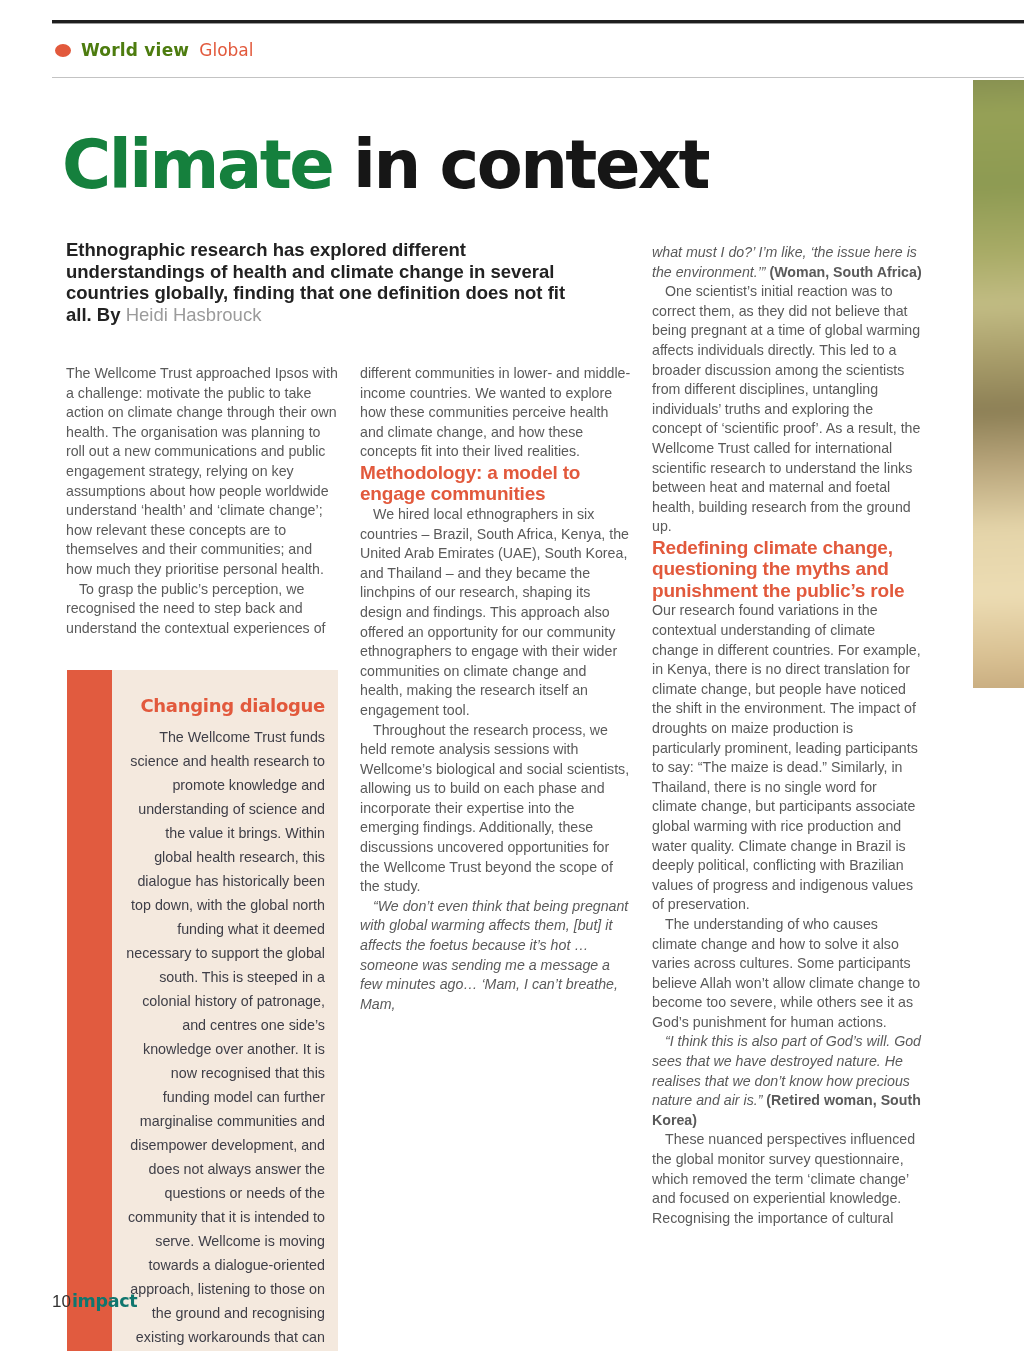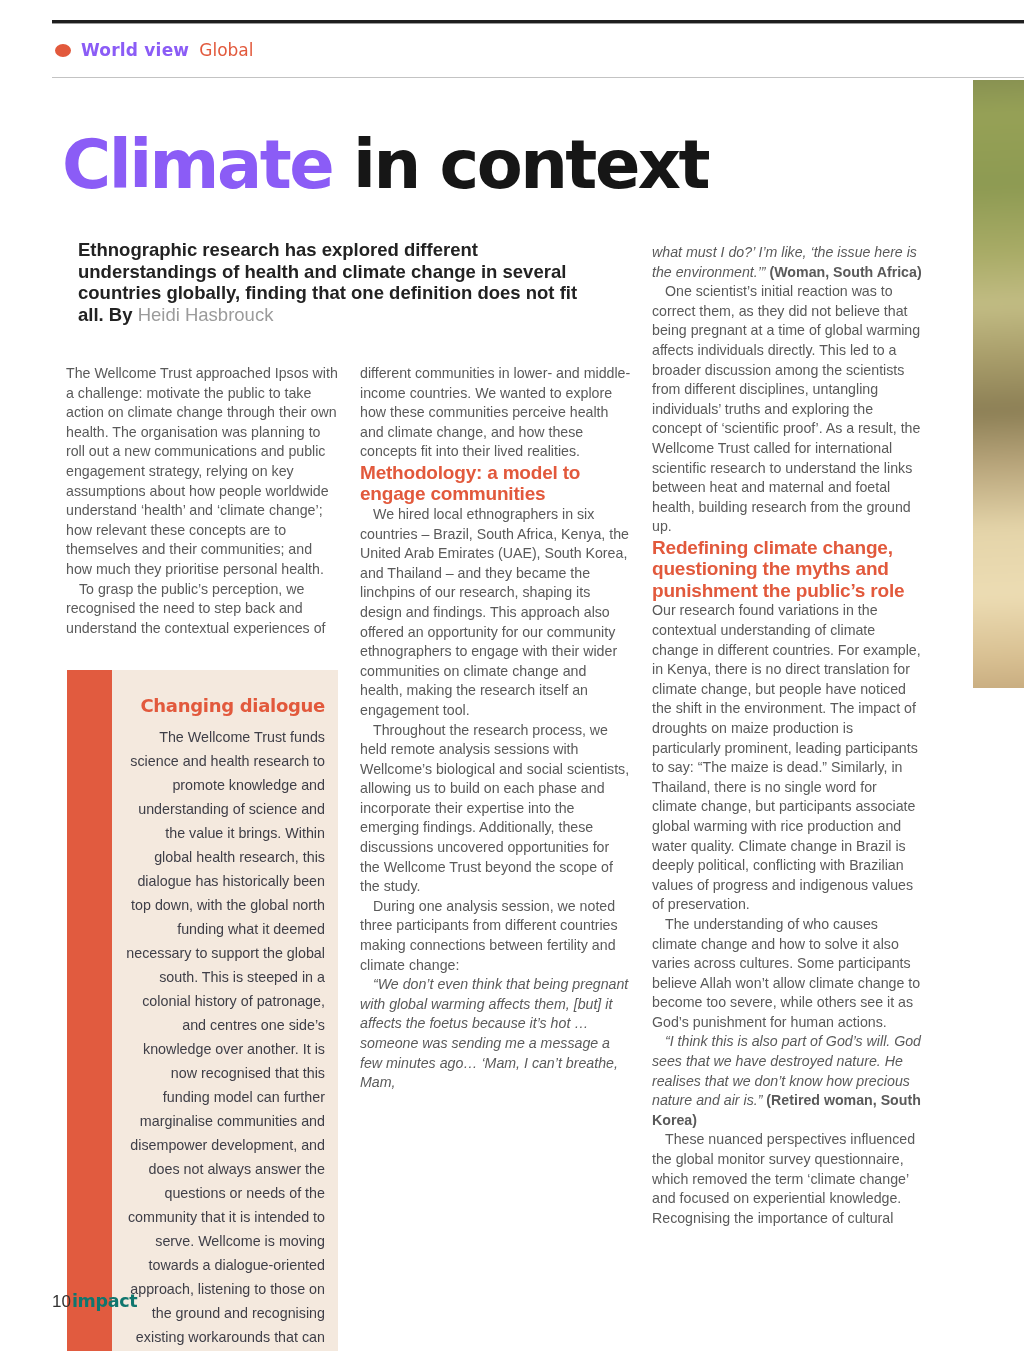--- a/index.html
+++ b/index.html
@@ -5,41 +5,41 @@
   html,body{margin:0;padding:0;background:#ffffff;}
   .page{
     position:relative;width:1024px;height:1351px;background:#ffffff;
     font-family:"Liberation Sans",sans-serif;overflow:hidden;
   }
   
   .top-rule{position:absolute;left:52px;right:0;top:20px;height:3px;background:#1e1e1e;border-bottom:1px solid #9a9a9a;}
   .kicker{position:absolute;left:55px;top:40px;display:flex;align-items:center;gap:10px;
     font-family:"DejaVu Sans",sans-serif;font-size:17px;}
   .kicker-dot{width:16px;height:13px;border-radius:50%;background:#E2593C;flex:none;}
-  .kicker-section{font-weight:bold;color:#8b5cf6;letter-spacing:.2px;}
+  .kicker-section{font-weight:bold;color:#4d7c0f;letter-spacing:.2px;}
   .kicker-topic{color:#E2593C;}
   .thin-rule{position:absolute;left:52px;right:0;top:77px;height:1px;background:#c3c3c3;}
 
   
   .photo-strip{position:absolute;left:973px;top:80px;width:51px;height:608px;overflow:hidden;}
   .photo-blur{position:absolute;left:-25px;top:-25px;right:-25px;bottom:-25px;filter:blur(7px);
     background:linear-gradient(178deg,
       #7e864e 0%, #96a156 9%, #8d9a52 20%, #a8ab66 30%, #c2bc84 38%,
       #a89d6a 46%, #8c7f55 54%, #b7a47a 62%, #e4d4a9 72%, #ecdcb3 82%,
       #d9c193 91%, #bd9f73 100%);}
 
   
   .headline{position:absolute;left:62px;top:126px;
     font-family:"DejaVu Sans",sans-serif;font-weight:bold;
     font-size:67px;letter-spacing:-2.5px;color:#161616;white-space:nowrap;}
-  .headline .hl{color:#8b5cf6;}
+  .headline .hl{color:#15803d;}
 
   
   .standfirst{position:absolute;left:66px;top:239px;width:505px;
-    font-size:18.5px;line-height:21.5px;font-weight:bold;color:#222222;margin-left:12px;}
+    font-size:18.5px;line-height:21.5px;font-weight:bold;color:#222222;}
   .standfirst .author{color:#9b9b9b;font-weight:normal;}
 
   
   .bodycol{position:absolute;width:272px;font-size:14.2px;line-height:19.6px;color:#5a5a5a;}
   .bodycol p{margin:0;}
   .bodycol p.ind{text-indent:13px;}
   .bodycol p.quote{font-style:italic;}
   .bodycol p.quote .roman{font-style:normal;font-weight:bold;}
   .subhead{color:#E2593C;font-weight:bold;font-size:19px;line-height:21.5px;
     margin:13px 0 5px 0;letter-spacing:-.2px;}
@@ -99,21 +99,20 @@
       <p class="callout-title">Changing dialogue</p>
       <p class="callout-body">The Wellcome Trust funds science and health research to promote knowledge and understanding of science and the value it brings. Within global health research, this dialogue has historically been top down, with the global north funding what it deemed necessary to support the global south. This is steeped in a colonial history of patronage, and centres one side’s knowledge over another. It is now recognised that this funding model can further marginalise communities and disempower development, and does not always answer the questions or needs of the community that it is intended to serve. Wellcome is moving towards a dialogue-oriented approach, listening to those on the ground and recognising existing workarounds that can be built upon.</p>
     </div>
   </div>
 
   <div class="bodycol col2">
     <p>different communities in lower- and middle-income countries. We wanted to explore how these communities perceive health and climate change, and how these concepts fit into their lived realities.</p>
     <p class="subhead">Methodology: a model to engage communities</p>
     <p class="ind">We hired local ethnographers in six countries – Brazil, South Africa, Kenya, the United Arab Emirates (UAE), South Korea, and Thailand – and they became the linchpins of our research, shaping its design and findings. This approach also offered an opportunity for our community ethnographers to engage with their wider communities on climate change and health, making the research itself an engagement tool.</p>
     <p class="ind">Throughout the research process, we held remote analysis sessions with Wellcome’s biological and social scientists, allowing us to build on each phase and incorporate their expertise into the emerging findings. Additionally, these discussions uncovered opportunities for the Wellcome Trust beyond the scope of the study.</p>
-    <p class="ind">During one analysis session, we noted three participants from different countries making connections between fertility and climate change:</p>
     <p class="quote ind">“We don’t even think that being pregnant with global warming affects them, [but] it affects the foetus because it’s hot … someone was sending me a message a few minutes ago… ‘Mam, I can’t breathe, Mam,</p>
   </div>
 
   <div class="bodycol col3">
     <p class="quote"><span>what must I do?’ I’m like, ‘the issue here is the environment.’”</span><span class="roman"> (Woman, South Africa)</span></p>
     <p class="ind">One scientist’s initial reaction was to correct them, as they did not believe that being pregnant at a time of global warming affects individuals directly. This led to a broader discussion among the scientists from different disciplines, untangling individuals’ truths and exploring the concept of ‘scientific proof’. As a result, the Wellcome Trust called for international scientific research to understand the links between heat and maternal and foetal health, building research from the ground up.</p>
     <p class="subhead">Redefining climate change, questioning the myths and punishment the public’s role</p>
     <p>Our research found variations in the contextual understanding of climate change in different countries. For example, in Kenya, there is no direct translation for climate change, but people have noticed the shift in the environment. The impact of droughts on maize production is particularly prominent, leading participants to say: “The maize is dead.” Similarly, in Thailand, there is no single word for climate change, but participants associate global warming with rice production and water quality. Climate change in Brazil is deeply political, conflicting with Brazilian values of progress and indigenous values of preservation.</p>
     <p class="ind">The understanding of who causes climate change and how to solve it also varies across cultures. Some participants believe Allah won’t allow climate change to become too severe, while others see it as God’s punishment for human actions.</p>
     <p class="quote ind"><span>“I think this is also part of God’s will. God sees that we have destroyed nature. He realises that we don’t know how precious nature and air is.”</span><span class="roman"> (Retired woman, South Korea)</span></p>

